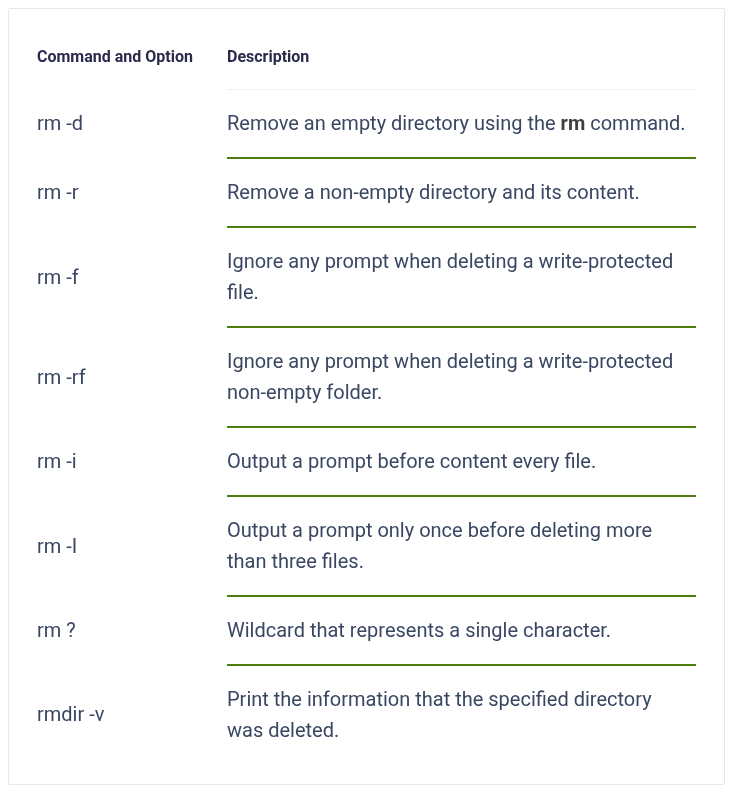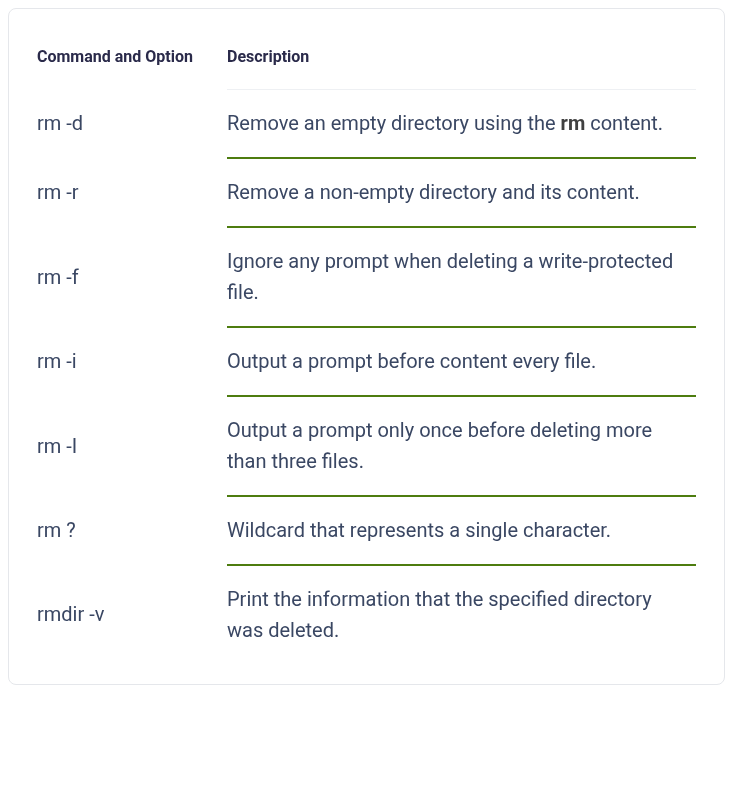--- a/index.html
+++ b/index.html
@@ -6,21 +6,21 @@
   body {
     margin: 0;
     padding: 8px;
     font-family: -apple-system, BlinkMacSystemFont, "Segoe UI", Roboto, "Helvetica Neue", Arial, sans-serif;
     background: #ffffff;
     color: #2f3b52;
   }
   .card {
     width: 717px;
     border: 1px solid #e5e7eb;
-    border-radius: 8px;
+    border-radius: 2px;
     padding: 24px 28px 20px 28px;
     background: #ffffff;
   }
   table {
     width: 100%;
     border-collapse: collapse;
     table-layout: fixed;
   }
   col.cmd { width: 190px; }
   th {
@@ -58,29 +58,33 @@
     </colgroup>
     <thead>
       <tr>
         <th>Command and Option</th>
         <th>Description</th>
       </tr>
     </thead>
     <tbody id="rows">
         <tr>
           <td>rm -d</td>
-          <td class="desc"><span>Remove an empty directory using the </span><b>rm</b><span> content.</span></td>
+          <td class="desc"><span>Remove an empty directory using the </span><b>rm</b><span> command.</span></td>
         </tr>
         <tr>
           <td>rm -r</td>
           <td class="desc"><span>Remove a non-empty directory and its content.</span></td>
         </tr>
         <tr>
           <td>rm -f</td>
           <td class="desc"><span>Ignore any prompt when deleting a write-protected file.</span></td>
+        </tr>
+        <tr>
+          <td>rm -rf</td>
+          <td class="desc"><span>Ignore any prompt when deleting a write-protected non-empty folder.</span></td>
         </tr>
         <tr>
           <td>rm -i</td>
           <td class="desc"><span>Output a prompt before content every file.</span></td>
         </tr>
         <tr>
           <td>rm -I</td>
           <td class="desc"><span>Output a prompt only once before deleting more than three files.</span></td>
         </tr>
         <tr>

